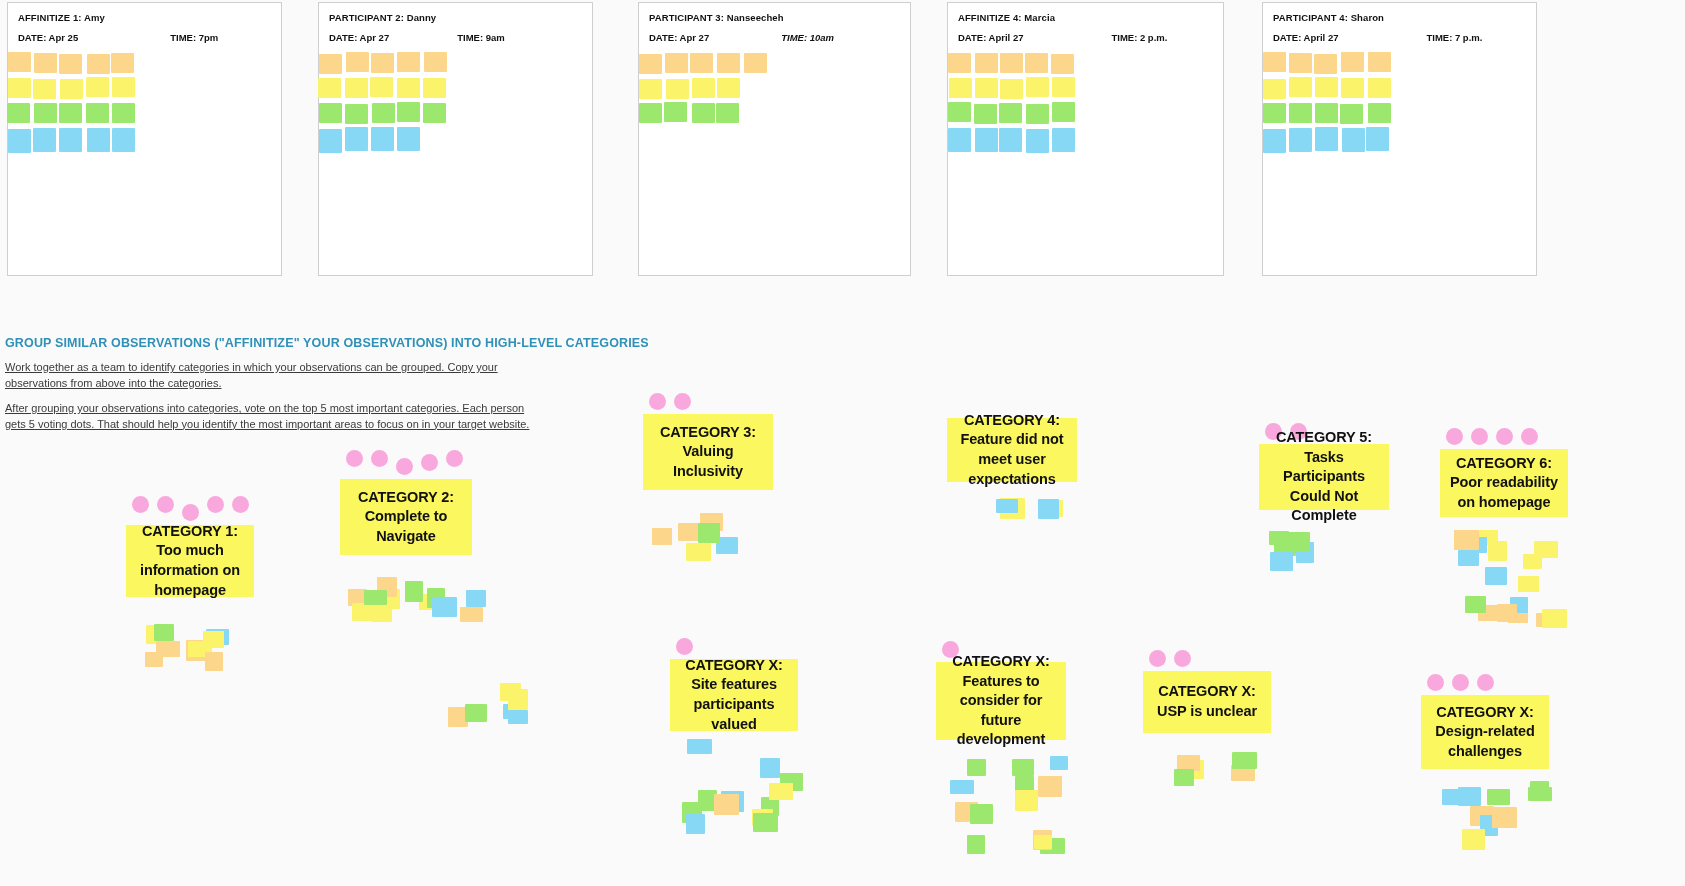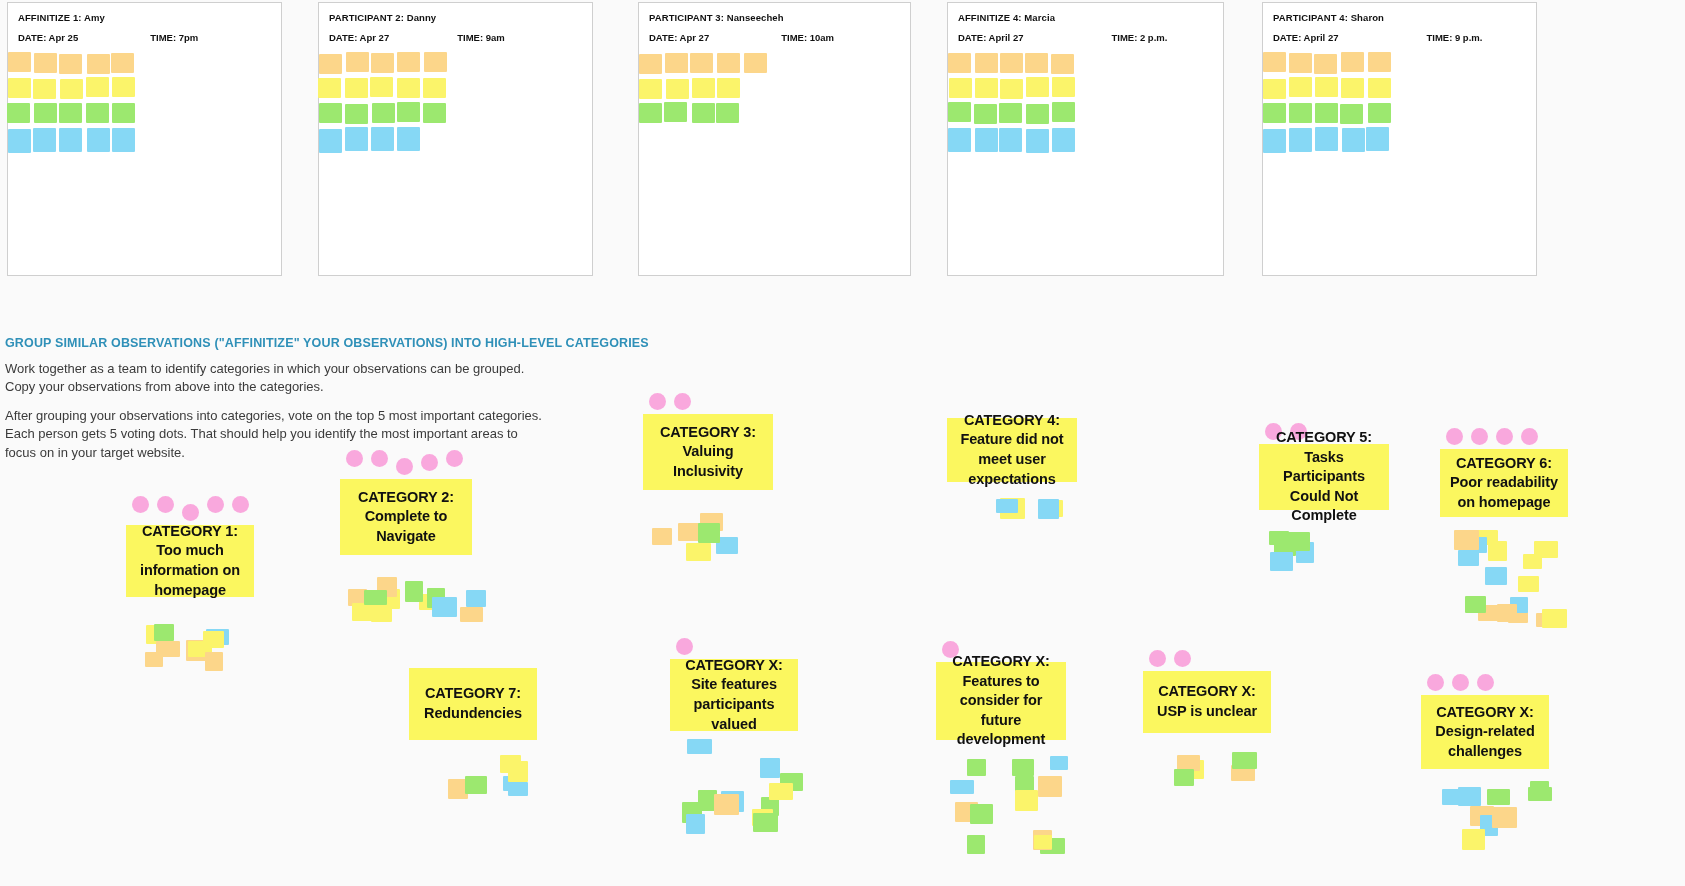--- a/index.html
+++ b/index.html
@@ -70,25 +70,26 @@
   }
   #section-heading {
     color: #2f90b8;
     font-size: 12.5px;
     font-weight: bold;
     letter-spacing: .15px;
     margin: 0 0 10px 0;
     white-space: nowrap;
   }
   .section-para {
-    font-size: 13px;
+    font-size: 11px;
     line-height: 1.42;
     color: #3b3b3b;
     margin: 0 0 10px 0;
     width: 540px;
+    text-decoration: underline;
   }
 
   
   #category-canvas {
     position: absolute;
     top: 0; left: 0;
     width: 1685px;
     height: 886px;
     pointer-events: none;
   }
@@ -118,21 +119,21 @@
 </style>
 </head>
 <body>
 
 <div id="participant-row">
     <div class="participant-panel" style="left: 7px; width: 275px;">
       <div class="p-header">
         <div class="p-title">AFFINITIZE 1: Amy</div>
         <div class="p-meta">
           <span class="p-date">DATE: Apr 25</span>
-          <span class="p-time" style="margin-left: 72px;">TIME: 7pm</span>
+          <span class="p-time" style="margin-left: 92px;">TIME: 7pm</span>
         </div>
       </div>
       <div class="note-grid" style="height: 140px;">
         <div class="mini-note" style="background: rgb(252, 214, 138); left: -0.0746441px; top: -0.568044px; width: 23px; height: 20px;"></div>
         <div class="mini-note" style="background: rgb(252, 214, 138); left: 26.2442px; top: 0.439745px; width: 23px; height: 20px;"></div>
         <div class="mini-note" style="background: rgb(252, 214, 138); left: 51.0448px; top: 0.688354px; width: 23px; height: 20px;"></div>
         <div class="mini-note" style="background: rgb(252, 214, 138); left: 78.8597px; top: 0.567756px; width: 23px; height: 20px;"></div>
         <div class="mini-note" style="background: rgb(252, 214, 138); left: 103.059px; top: 0.243496px; width: 23px; height: 20px;"></div>
         <div class="mini-note" style="background: rgb(251, 244, 106); left: 0.320178px; top: 24.9364px; width: 23px; height: 20px;"></div>
         <div class="mini-note" style="background: rgb(251, 244, 106); left: 25.3725px; top: 25.987px; width: 23px; height: 20px;"></div>
@@ -179,21 +180,21 @@
         <div class="mini-note" style="background: rgb(134, 216, 245); left: 26.4401px; top: 74.2703px; width: 23px; height: 24px;"></div>
         <div class="mini-note" style="background: rgb(134, 216, 245); left: 51.6418px; top: 74.2815px; width: 23px; height: 24px;"></div>
         <div class="mini-note" style="background: rgb(134, 216, 245); left: 77.5933px; top: 74.2214px; width: 23px; height: 24px;"></div>
       </div>
     </div>
     <div class="participant-panel" style="left: 638px; width: 273px;">
       <div class="p-header">
         <div class="p-title">PARTICIPANT 3: Nanseecheh</div>
         <div class="p-meta">
           <span class="p-date">DATE:  Apr 27</span>
-          <span class="p-time" style="margin-left: 72px;">TIME: 10am</span>
+          <span class="p-time" style="margin-left: 72px; font-style: italic;">TIME: 10am</span>
         </div>
       </div>
       <div class="note-grid" style="height: 140px;">
         <div class="mini-note" style="background: rgb(252, 214, 138); left: 0.43971px; top: 0.506534px; width: 23px; height: 20px;"></div>
         <div class="mini-note" style="background: rgb(252, 214, 138); left: 26.2474px; top: 0.413997px; width: 23px; height: 20px;"></div>
         <div class="mini-note" style="background: rgb(252, 214, 138); left: 51.3938px; top: -0.0034297px; width: 23px; height: 20px;"></div>
         <div class="mini-note" style="background: rgb(252, 214, 138); left: 77.5079px; top: -0.0993999px; width: 23px; height: 20px;"></div>
         <div class="mini-note" style="background: rgb(252, 214, 138); left: 104.696px; top: -0.013507px; width: 23px; height: 20px;"></div>
         <div class="mini-note" style="background: rgb(251, 244, 106); left: -0.378163px; top: 25.5439px; width: 23px; height: 20px;"></div>
         <div class="mini-note" style="background: rgb(251, 244, 106); left: 26.6137px; top: 25.7399px; width: 23px; height: 20px;"></div>
@@ -234,21 +235,21 @@
         <div class="mini-note" style="background: rgb(134, 216, 245); left: 51.2324px; top: 74.6817px; width: 23px; height: 24px;"></div>
         <div class="mini-note" style="background: rgb(134, 216, 245); left: 77.7916px; top: 75.5659px; width: 23px; height: 24px;"></div>
         <div class="mini-note" style="background: rgb(134, 216, 245); left: 103.552px; top: 74.8517px; width: 23px; height: 24px;"></div>
       </div>
     </div>
     <div class="participant-panel" style="left: 1262px; width: 275px;">
       <div class="p-header">
         <div class="p-title">PARTICIPANT 4: Sharon</div>
         <div class="p-meta">
           <span class="p-date">DATE: April 27</span>
-          <span class="p-time" style="margin-left: 88px;">TIME: 9 p.m.</span>
+          <span class="p-time" style="margin-left: 88px;">TIME: 7 p.m.</span>
         </div>
       </div>
       <div class="note-grid" style="height: 140px;">
         <div class="mini-note" style="background: rgb(252, 214, 138); left: 0.408834px; top: -0.775872px; width: 23px; height: 20px;"></div>
         <div class="mini-note" style="background: rgb(252, 214, 138); left: 26.4708px; top: -0.154821px; width: 23px; height: 20px;"></div>
         <div class="mini-note" style="background: rgb(252, 214, 138); left: 51.4043px; top: 0.864075px; width: 23px; height: 20px;"></div>
         <div class="mini-note" style="background: rgb(252, 214, 138); left: 78.158px; top: -0.949524px; width: 23px; height: 20px;"></div>
         <div class="mini-note" style="background: rgb(252, 214, 138); left: 104.708px; top: -0.844786px; width: 23px; height: 20px;"></div>
         <div class="mini-note" style="background: rgb(251, 244, 106); left: -0.44375px; top: 25.949px; width: 23px; height: 20px;"></div>
         <div class="mini-note" style="background: rgb(251, 244, 106); left: 26.2207px; top: 24.3136px; width: 23px; height: 20px;"></div>
@@ -381,21 +382,20 @@
         <div class="mini-note" style="background: rgb(134, 216, 245); width: 22px; height: 18px; left: 40px; top: 38px;"></div>
         <div class="mini-note" style="background: rgb(252, 214, 138); width: 20px; height: 18px; left: 52px; top: 75px;"></div>
         <div class="mini-note" style="background: rgb(252, 214, 138); width: 25px; height: 20px; left: 9px; top: 1px;"></div>
         <div class="mini-note" style="background: rgb(251, 244, 106); width: 25px; height: 19px; left: 97px; top: 80px;"></div>
         <div class="mini-note" style="background: rgb(252, 214, 138); width: 20px; height: 16px; left: 33px; top: 76px;"></div>
         <div class="mini-note" style="background: rgb(251, 244, 106); width: 24px; height: 17px; left: 89px; top: 12px;"></div>
         <div class="mini-note" style="background: rgb(156, 232, 111); width: 21px; height: 17px; left: 20px; top: 67px;"></div>
       </div>
     </div>
     <div class="category-group" style="left: 409px; top: 668px; width: 128px;">
-      <div class="category-card" style="width: 128px; height: 72px; background: rgb(251, 247, 95);">CATEGORY 7: Redundencies</div>
       <div class="cluster" style="width: 85px; height: 56px; margin-left: 38px; margin-top: 8px;">
         <div class="mini-note" style="background: rgb(134, 216, 245); width: 20px; height: 14px; left: 61px; top: 34px;"></div>
         <div class="mini-note" style="background: rgb(134, 216, 245); width: 22px; height: 15px; left: 56px; top: 28px;"></div>
         <div class="mini-note" style="background: rgb(251, 244, 106); width: 20px; height: 21px; left: 61px; top: 13px;"></div>
         <div class="mini-note" style="background: rgb(252, 214, 138); width: 20px; height: 20px; left: 1px; top: 31px;"></div>
         <div class="mini-note" style="background: rgb(156, 232, 111); width: 22px; height: 18px; left: 18px; top: 28px;"></div>
         <div class="mini-note" style="background: rgb(251, 244, 106); width: 21px; height: 18px; left: 53px; top: 7px;"></div>
       </div>
     </div>
     <div class="category-group" style="left: 670px; top: 638px; width: 128px;">

